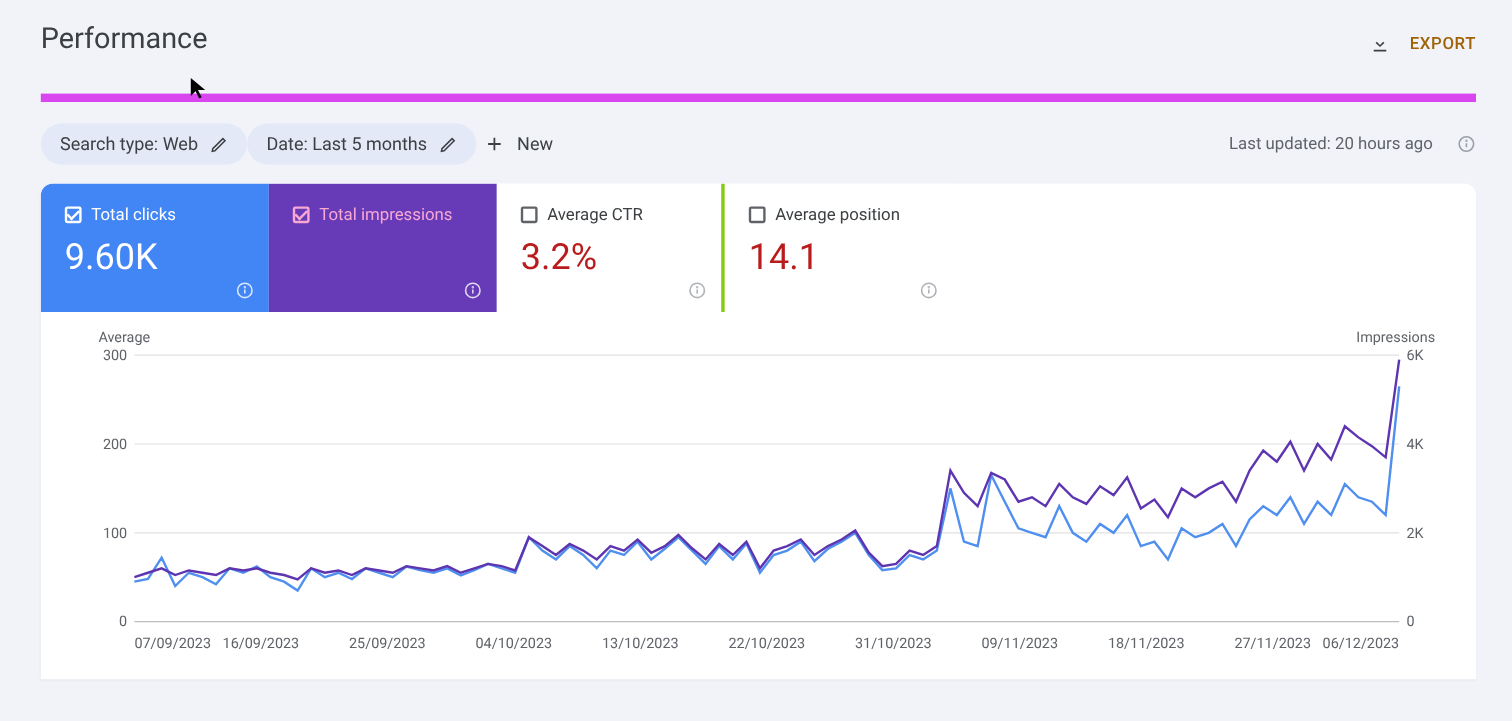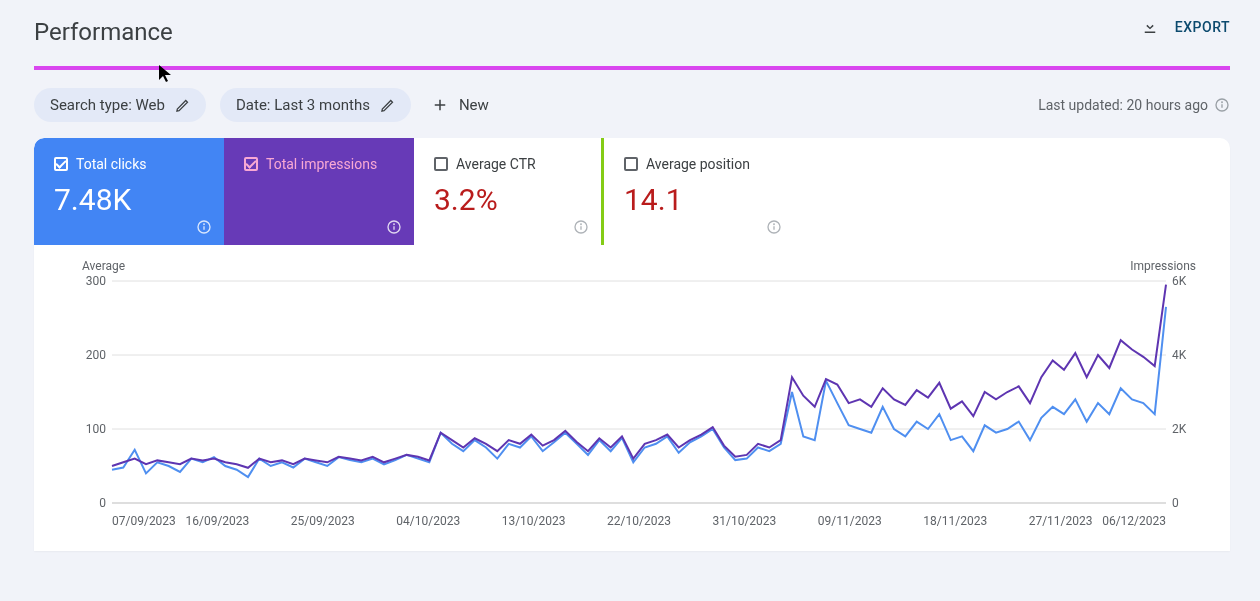--- a/index.html
+++ b/index.html
@@ -11,29 +11,29 @@
     --chip:#e3e9f7;
     --blue:#4285f4;
     --purple:#673ab7;
     --line-blue:#4f8ff0;
     --line-purple:#5e35b1;
     --grey:#9aa0a6;
   }
   *{box-sizing:border-box;font-family:-apple-system,BlinkMacSystemFont,"Segoe UI",Roboto,Arial,sans-serif;}
   body{margin:0;background:var(--bg);color:var(--text);width:1260px;height:601px;overflow:hidden;}
   .wrap{padding:18px 30px 0 34px;}
-  .header{display:flex;align-items:flex-start;justify-content:space-between;padding-bottom:20px;border-bottom:4px solid #d946ef;}
+  .header{display:flex;align-items:flex-end;justify-content:space-between;padding-bottom:32px;border-bottom:7px solid #d946ef;}
   .title{font-size:24px;font-weight:400;color:#3c4043;}
-  .export{display:flex;align-items:center;gap:16px;font-size:14px;font-weight:500;letter-spacing:.5px;color:#0c4a6e;cursor:pointer;}
+  .export{display:flex;align-items:center;gap:16px;font-size:14px;font-weight:500;letter-spacing:.5px;color:#a16207;cursor:pointer;}
   .filters-row{display:flex;align-items:center;justify-content:space-between;padding:18px 0 16px;}
-  .chips{display:flex;align-items:center;gap:14px;}
+  .chips{display:flex;align-items:center;}
   .chip{display:flex;align-items:center;gap:10px;background:var(--chip);border-radius:20px;padding:8px 16px;font-size:15px;color:#3c4043;cursor:pointer;}
   .chip svg{flex:none;}
   .new{display:flex;align-items:center;gap:10px;font-size:15px;color:#3c4043;margin-left:6px;cursor:pointer;}
-  .updated{display:flex;align-items:center;gap:6px;font-size:14px;color:var(--muted);}
+  .updated{display:flex;align-items:center;gap:20px;font-size:14px;color:var(--muted);}
   .panel{background:var(--panel);border-radius:10px 10px 0 0;overflow:hidden;box-shadow:0 1px 2px rgba(0,0,0,.04);}
   .cards{display:flex;}
   .card{position:relative;width:190px;padding:18px 20px 28px;border-right:3px solid #84cc16;}
   .card.blue{background:var(--blue);color:#fff;border:none;border-top-left-radius:10px;}
   .card.purple{background:var(--purple);color:#f9a8d4;border:none;}
   .card.plain{background:#fff;color:#3c4043;}
   .card-head{display:flex;align-items:center;gap:8px;font-size:14px;margin-bottom:10px;}
   .card-val{font-size:30px;font-weight:400;}
   .card.plain .card-val{color:#b91c1c;}
   .card .info{position:absolute;right:12px;bottom:10px;opacity:.8;}
@@ -66,21 +66,21 @@
 
   <div class="filters-row">
     <div class="chips">
       <div class="chip">
         <span>Search type: Web</span>
         <svg width="15" height="15" viewBox="0 0 24 24" fill="none" stroke="#3c4043" stroke-width="2">
             <path d="M3 21l3.5-.7L20 6.8 17.2 4 3.7 17.5 3 21z"></path>
           </svg>
       </div>
       <div class="chip">
-        <span>Date: Last 3 months</span>
+        <span>Date: Last 5 months</span>
         <svg width="15" height="15" viewBox="0 0 24 24" fill="none" stroke="#3c4043" stroke-width="2">
             <path d="M3 21l3.5-.7L20 6.8 17.2 4 3.7 17.5 3 21z"></path>
           </svg>
       </div>
       <div class="new">
         <svg width="18" height="18" viewBox="0 0 24 24" fill="#3c4043">
             <path d="M11 5h2v6h6v2h-6v6h-2v-6H5v-2h6z"></path>
           </svg>
         <span>New</span>
       </div>
@@ -95,21 +95,21 @@
     </div>
   </div>
 
   <div class="panel">
     <div class="cards">
       <div class="card blue">
         <div class="card-head">
             <span class="chk checked"></span>
             <span>Total clicks</span>
           </div>
-        <div class="card-val">7.48K</div>
+        <div class="card-val">9.60K</div>
         <svg class="info" width="16" height="16" viewBox="0 0 24 24" fill="none" stroke="#fff" stroke-width="2">
             <circle cx="12" cy="12" r="9"></circle>
             <path d="M12 11v5"></path>
             <circle cx="12" cy="8" r=".5" fill="#fff"></circle>
           </svg>
       </div>
       <div class="card purple">
         <div class="card-head">
             <span class="chk checked"></span>
             <span>Total impressions</span>

